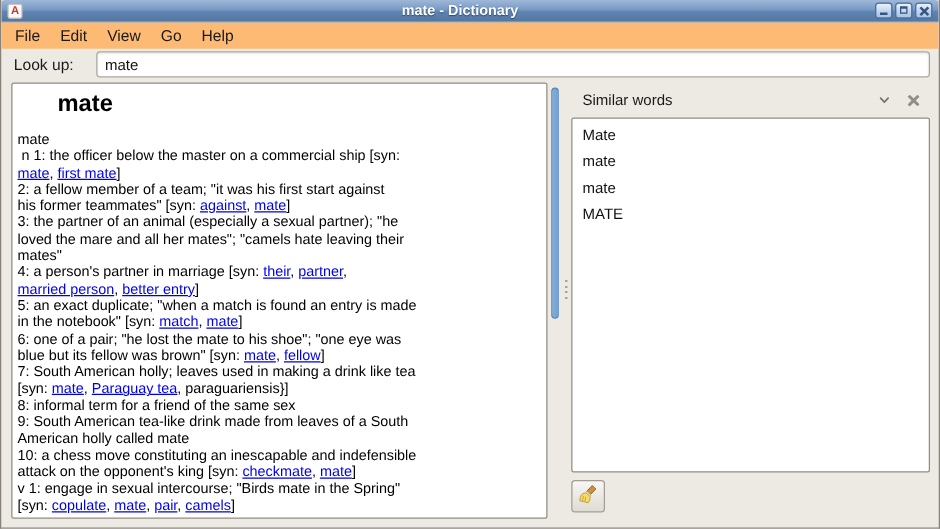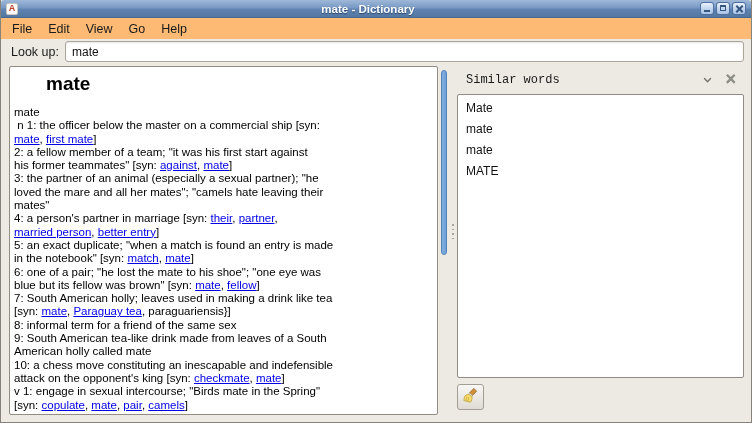--- a/index.html
+++ b/index.html
@@ -40,21 +40,21 @@
   .wbtn.maximize::after { content:""; position:absolute; left:3px; top:2px; right:3px; bottom:3px; border:1px solid #35567F; border-top-width:2px; }
   .wbtn.close::before, .wbtn.close::after {
     content:""; position:absolute; width:9px; height:2px; background:#35567F; top:5px; left:2px;
   }
   .wbtn.close::before { transform:rotate(45deg); }
   .wbtn.close::after  { transform:rotate(-45deg); }
   
   .menubar { height:21px; flex:none; display:flex; align-items:center; padding-left:3px; background:#fdba74; }
   .menu-item { padding:2px 8px; font-size:12.5px; color:#1A1A1A; cursor:default; }
   
-  .lookup-row { height:25px; flex:none; display:flex; align-items:center; padding:0 7px 0 10px; gap:6px; }
+  .lookup-row { height:25px; flex:none; display:flex; align-items:center; padding:0 7px 0 10px; gap:18px; }
   .lookup-label { font-size:12.5px; color:#1A1A1A; white-space:nowrap; }
   .lookup-input {
     flex:1; height:21px; border:1px solid #ABA69C; border-radius:3px;
     padding:0 6px; font-size:12px; font-family:inherit; color:#111; background:#FFF;
     box-shadow:inset 0 1px 2px rgba(0,0,0,0.10); outline:none;
   }
   
   .content { flex:1; display:flex; padding:2px 7px 0 8px; min-height:0; }
   .doc-wrap { display:flex; flex:none; }
   .doc {
@@ -70,21 +70,21 @@
     background:linear-gradient(90deg, #83AEDD, var(--scrollbar-thumb, #6FA0D8));
     border:1px solid #5182B8; border-radius:3px;
   }
   .splitter { width:7px; flex:none; position:relative; }
   .grip {
     position:absolute; left:2px; top:158px; width:2px; height:16px;
     background:repeating-linear-gradient(#A9A49A 0 1.5px, transparent 1.5px 4.5px);
   }
   
   .side { flex:1; display:flex; flex-direction:column; min-width:0; }
-  .side-header { height:28px; flex:none; display:flex; align-items:center; padding:0 8px 0 9px; gap:12px;font-family:Liberation Mono, monospace; }
+  .side-header { height:28px; flex:none; display:flex; align-items:center; padding:0 8px 0 9px; gap:12px; }
   .side-title { flex:1; font-size:12px; color:#1A1A1A; }
   .chev { display:flex; align-items:center; cursor:default; }
   .pclose { font-size:18px; font-weight:bold; color:#8F8F89; line-height:14px; cursor:default;
             text-shadow:0.4px 0 0 #8F8F89; }
   .side-list { flex:1; background:#FFF; border:1px solid #918D84; border-radius:2px; overflow:hidden; padding-top:3px; }
   .word-item { height:21px; line-height:21px; padding-left:8px; font-size:12px; color:#111; cursor:default; }
   .side-footer { height:44px; flex:none; display:flex; align-items:flex-start; padding-top:6px; }
   .clear-btn {
     width:27px; height:26px; border:1px solid #A39E94; border-radius:3px;
     background:linear-gradient(#F8F7F5, #DFDBD4);

